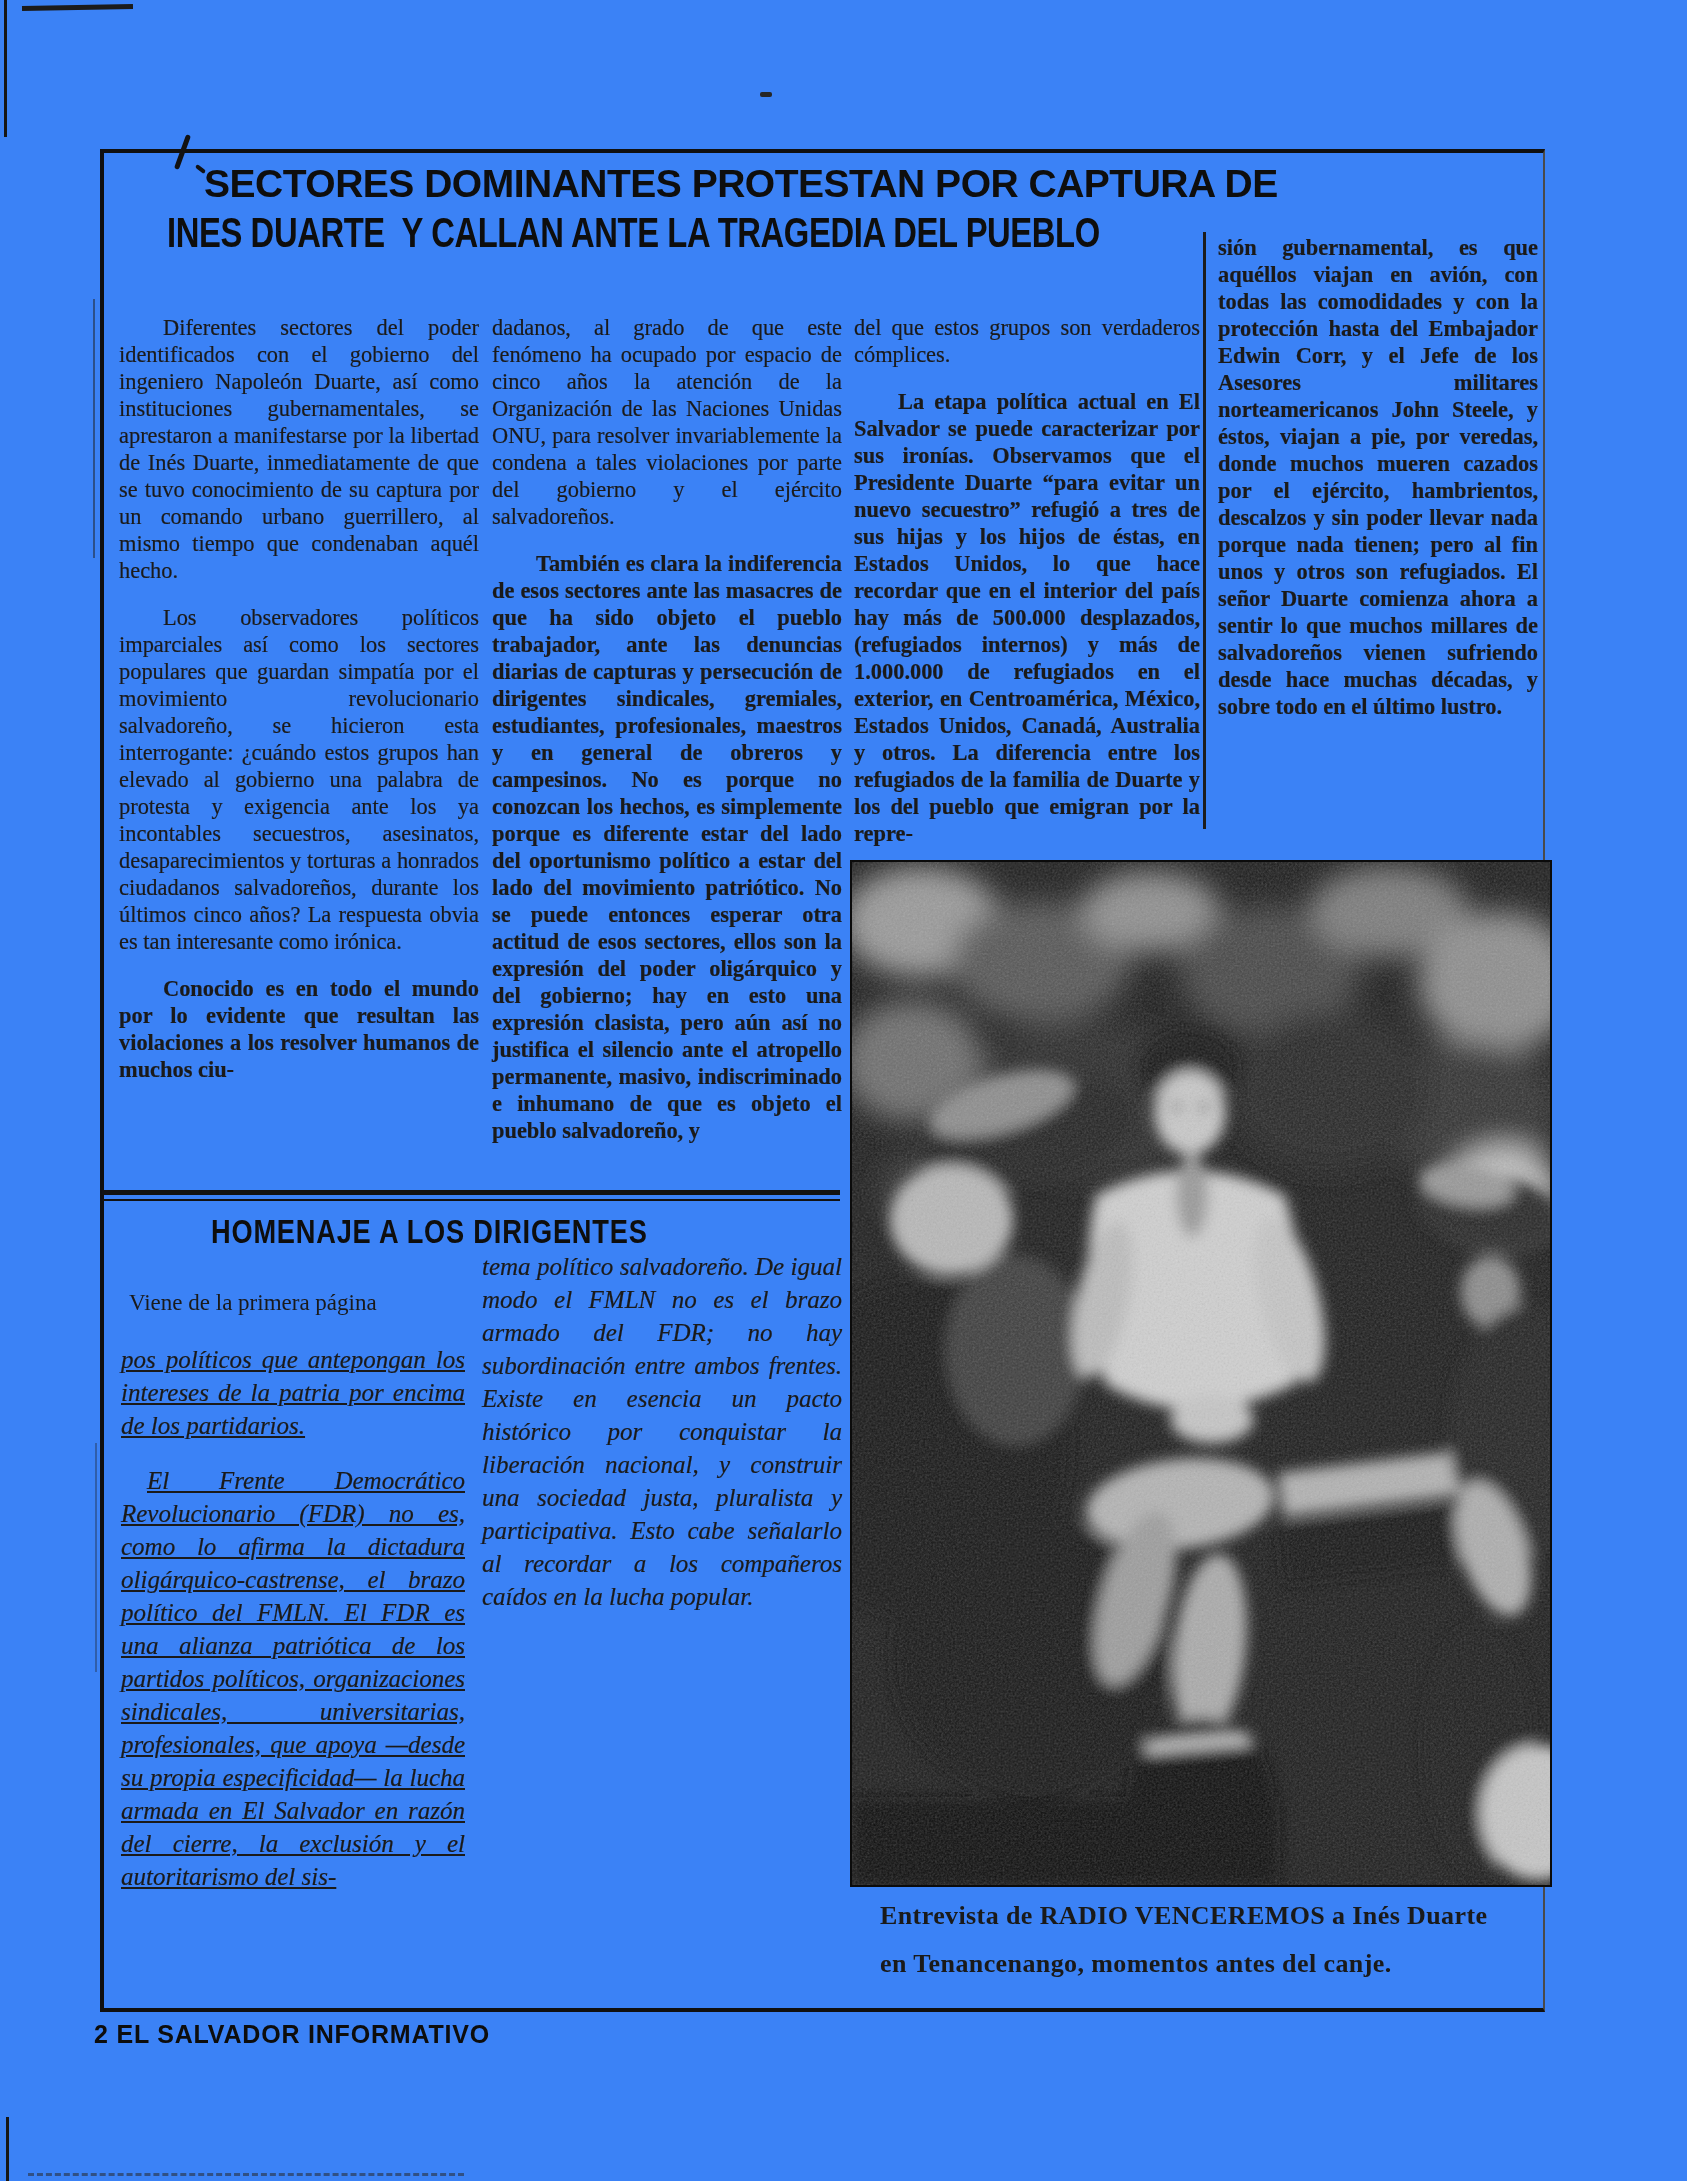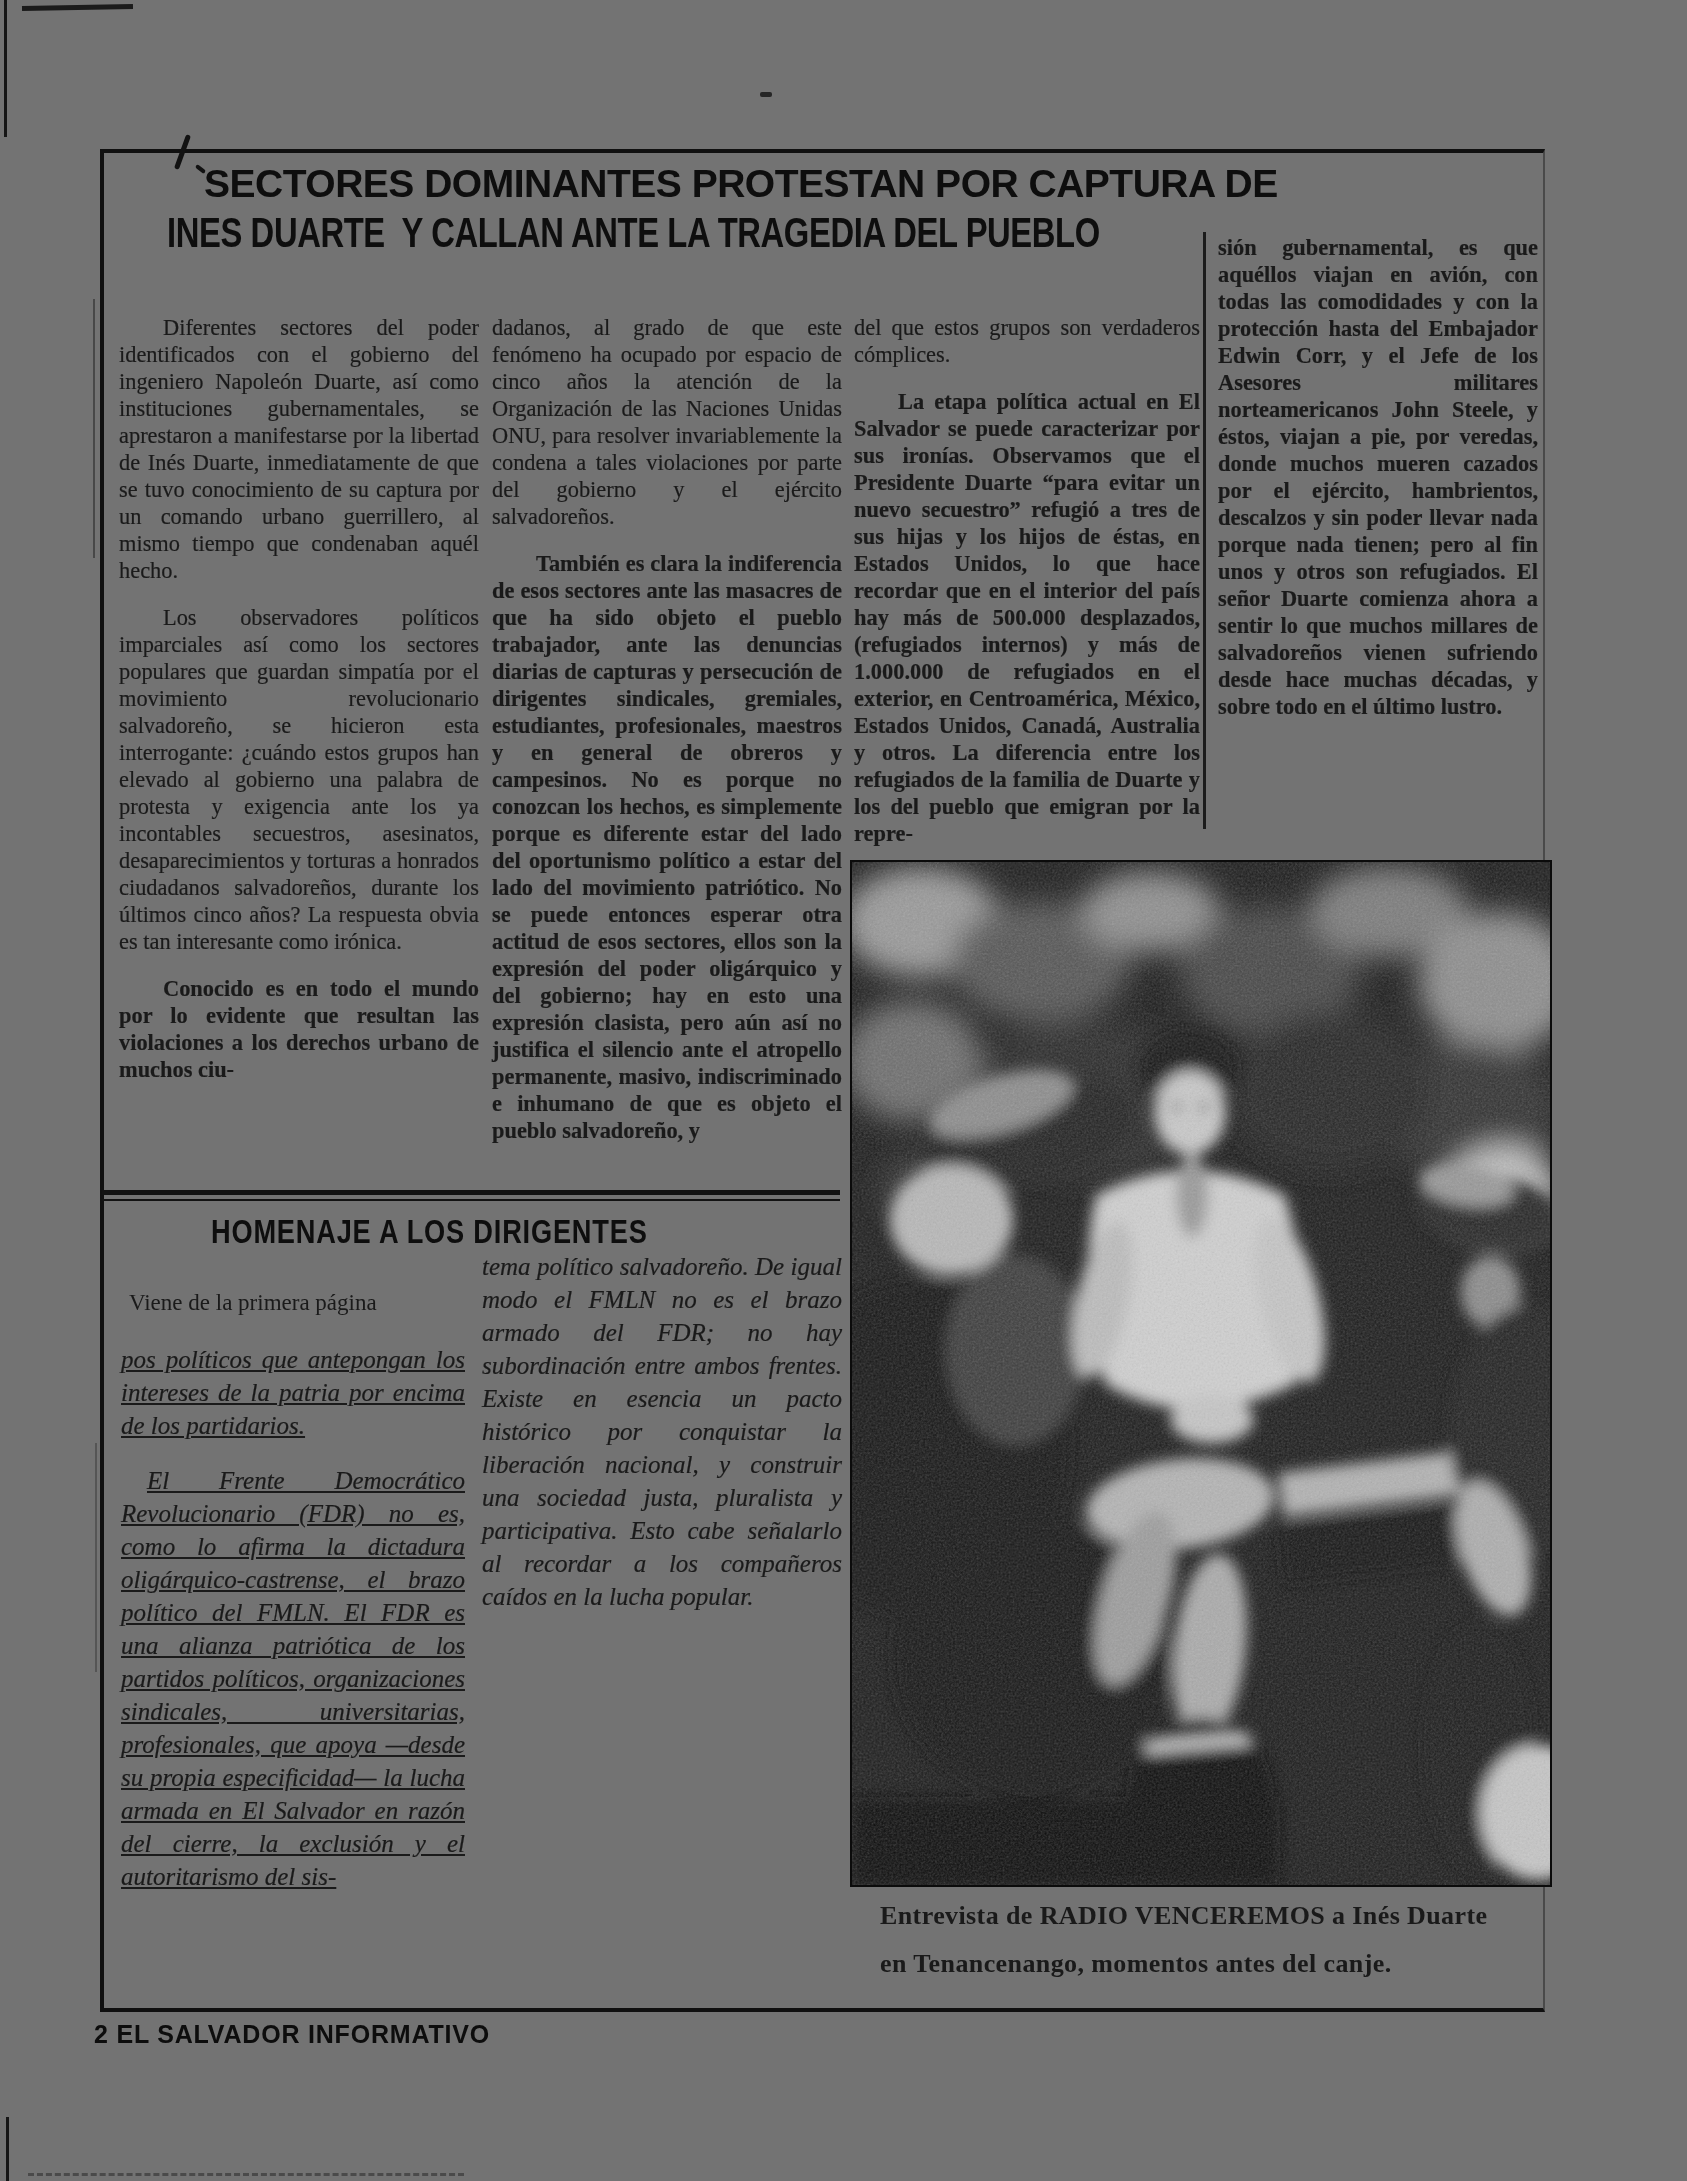--- a/index.html
+++ b/index.html
@@ -1,18 +1,18 @@
 <!DOCTYPE html>
 <html lang="es"><head>
 <meta charset="utf-8">
 <style>
   html,body{margin:0;padding:0;background:#d8d6d0;}
   .page{
     position:relative; width:1688px; height:2181px;
-    background:#737373; overflow:hidden;
+    background:#3b82f6; overflow:hidden;
     font-family:"Liberation Serif","DejaVu Serif",serif;
     color:#1a1a1a;
   }
   .abs{position:absolute;}
 
   
   .frame{
     left:100px; top:149px; width:1445px; height:1863px;
     border-style:solid; border-color:#101010 #4a4a4a #101010 #101010;
     border-width:4px 2px 4px 4px; box-sizing:border-box;
@@ -90,21 +90,21 @@
   <div class="abs a-ghost2"></div>
 
   <div class="abs frame"></div>
 
   <div class="abs hl hl1">SECTORES DOMINANTES PROTESTAN POR CAPTURA DE</div>
   <div class="abs hl hl2">INES DUARTE  Y CALLAN ANTE LA TRAGEDIA DEL PUEBLO</div>
 
   <div class="abs col c1">
     <p class="indent">Diferentes sectores del poder identificados con el gobierno del ingeniero Napoleón Duarte, así como instituciones gubernamentales, se aprestaron a manifestarse por la libertad de Inés Duarte, inmediatamente de que se tuvo conocimiento de su captura por un comando urbano guerrillero, al mismo tiempo que condenaban aquél hecho.</p>
     <p class="indent">Los observadores políticos imparciales así como los sectores populares que guardan simpatía por el movimiento revolucionario salvadoreño, se hicieron esta interrogante: ¿cuándo estos grupos han elevado al gobierno una palabra de protesta y exigencia ante los ya incontables secuestros, asesinatos, desaparecimientos y torturas a honrados ciudadanos salvadoreños, durante los últimos cinco años?  La respuesta obvia es tan interesante como irónica.</p>
-    <p class="indent">Conocido es en todo el mundo por lo evidente que resultan las violaciones a los derechos urbano de muchos ciu-</p>
+    <p class="indent">Conocido es en todo el mundo por lo evidente que resultan las violaciones a los resolver humanos de muchos ciu-</p>
   </div>
   <div class="abs col c2">
     <p>dadanos, al grado de que este fenómeno ha ocupado por espacio de cinco años la atención de la Organización de las Naciones Unidas ONU, para resolver invariablemente la condena a tales violaciones por parte del gobierno y el ejército salvadoreños.</p>
     <p class="indent">También es clara la indiferencia de esos sectores ante las masacres de que ha sido objeto el pueblo trabajador, ante las denuncias diarias de capturas y persecución de dirigentes sindicales, gremiales, estudiantes, profesionales, maestros y en general de obreros y campesinos. No es porque no conozcan los hechos, es simplemente porque es diferente estar del lado del oportunismo político a estar del lado del movimiento patriótico. No se puede entonces esperar otra actitud de esos sectores, ellos son la expresión del poder oligárquico y del gobierno; hay en esto una expresión clasista, pero aún así no justifica el silencio ante el atropello permanente, masivo, indiscriminado e inhumano de que es objeto el pueblo salvadoreño, y</p>
   </div>
   <div class="abs col c3">
     <p>del que estos grupos son verdaderos cómplices.</p>
     <p class="indent">La etapa política actual en El Salvador se puede caracterizar por sus ironías. Observamos que el Presidente Duarte “para evitar un nuevo secuestro” refugió a tres de sus hijas y los hijos de éstas, en Estados Unidos, lo que hace recordar que en el interior del país hay más de 500.000 desplazados, (refugiados internos) y más de 1.000.000 de refugiados en el exterior, en Centroamérica, México, Estados Unidos, Canadá, Australia y otros. La diferencia entre los refugiados de la familia de Duarte y los del pueblo que emigran por la repre-</p>
   </div>
   <div class="abs vdiv"></div>

